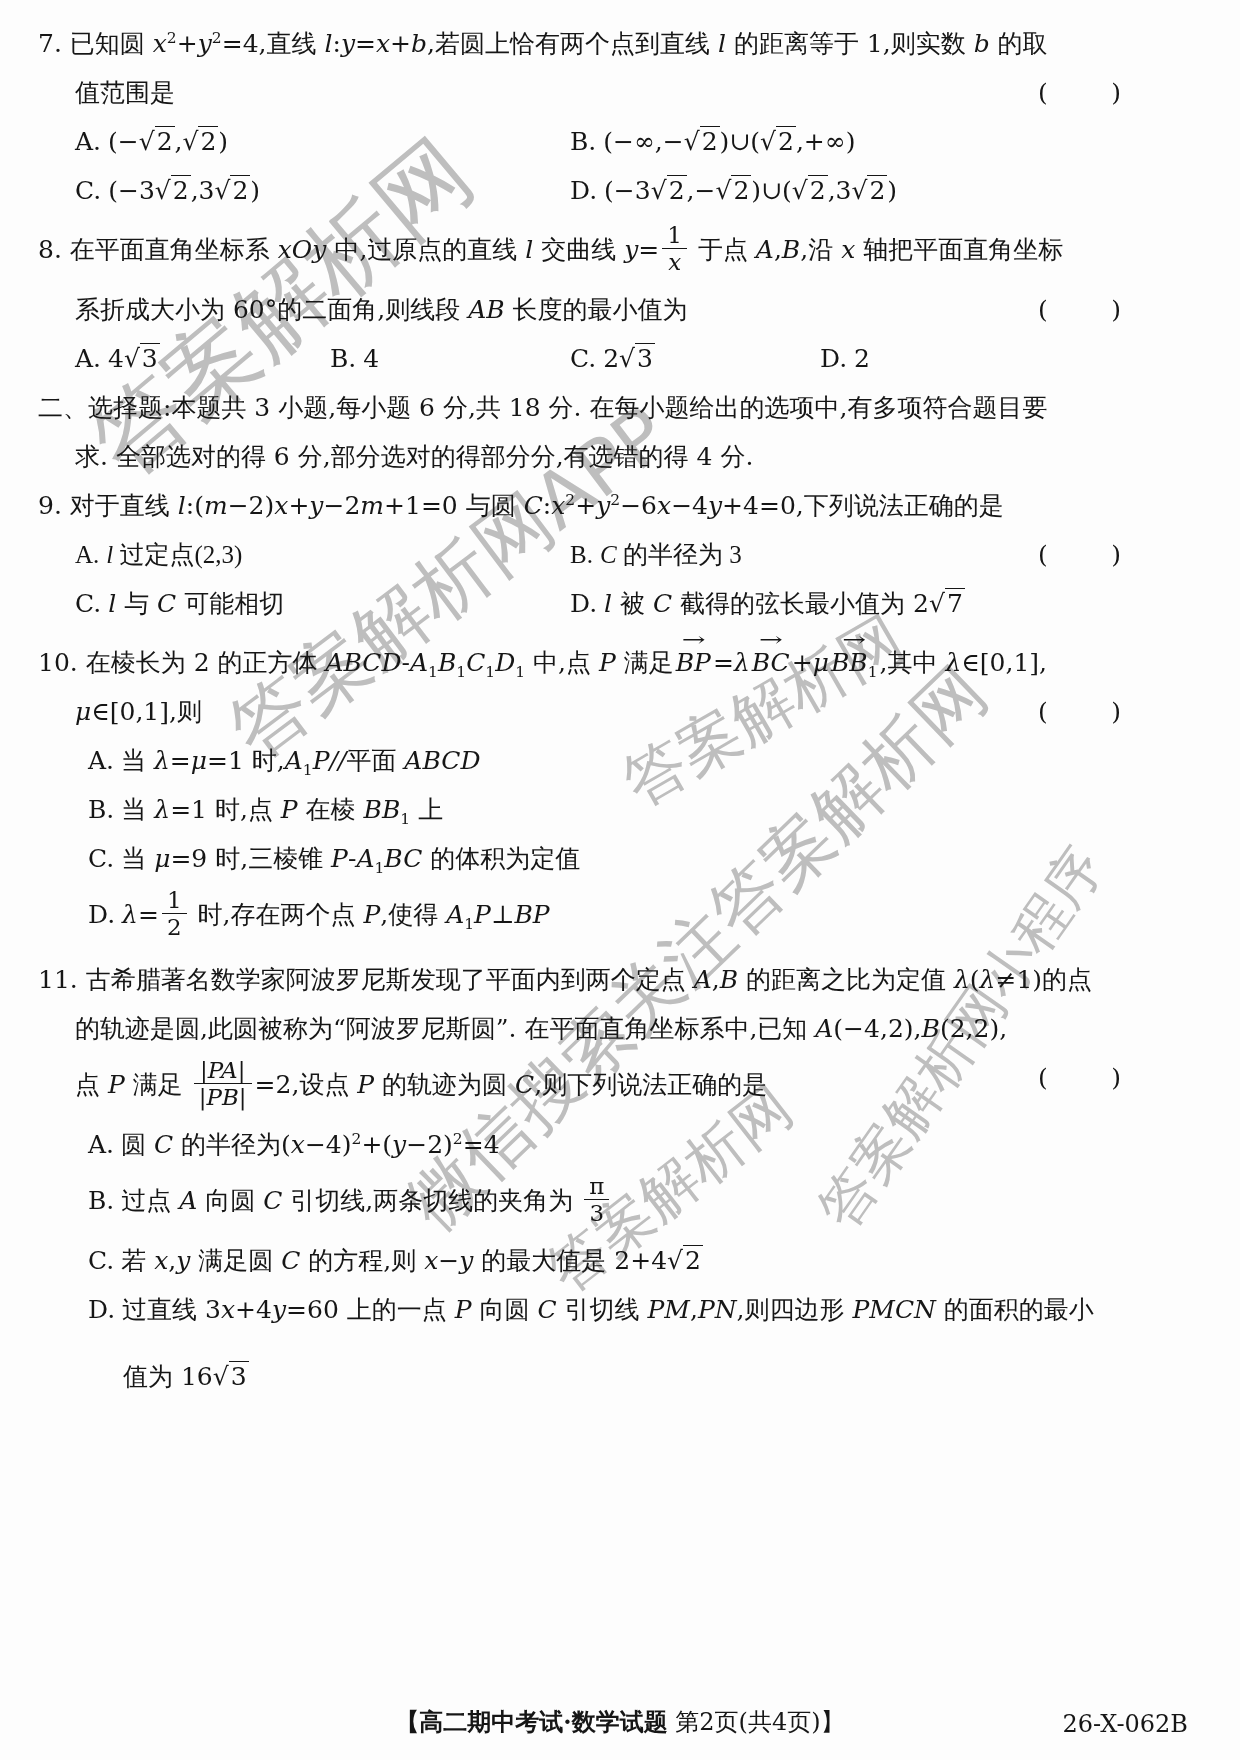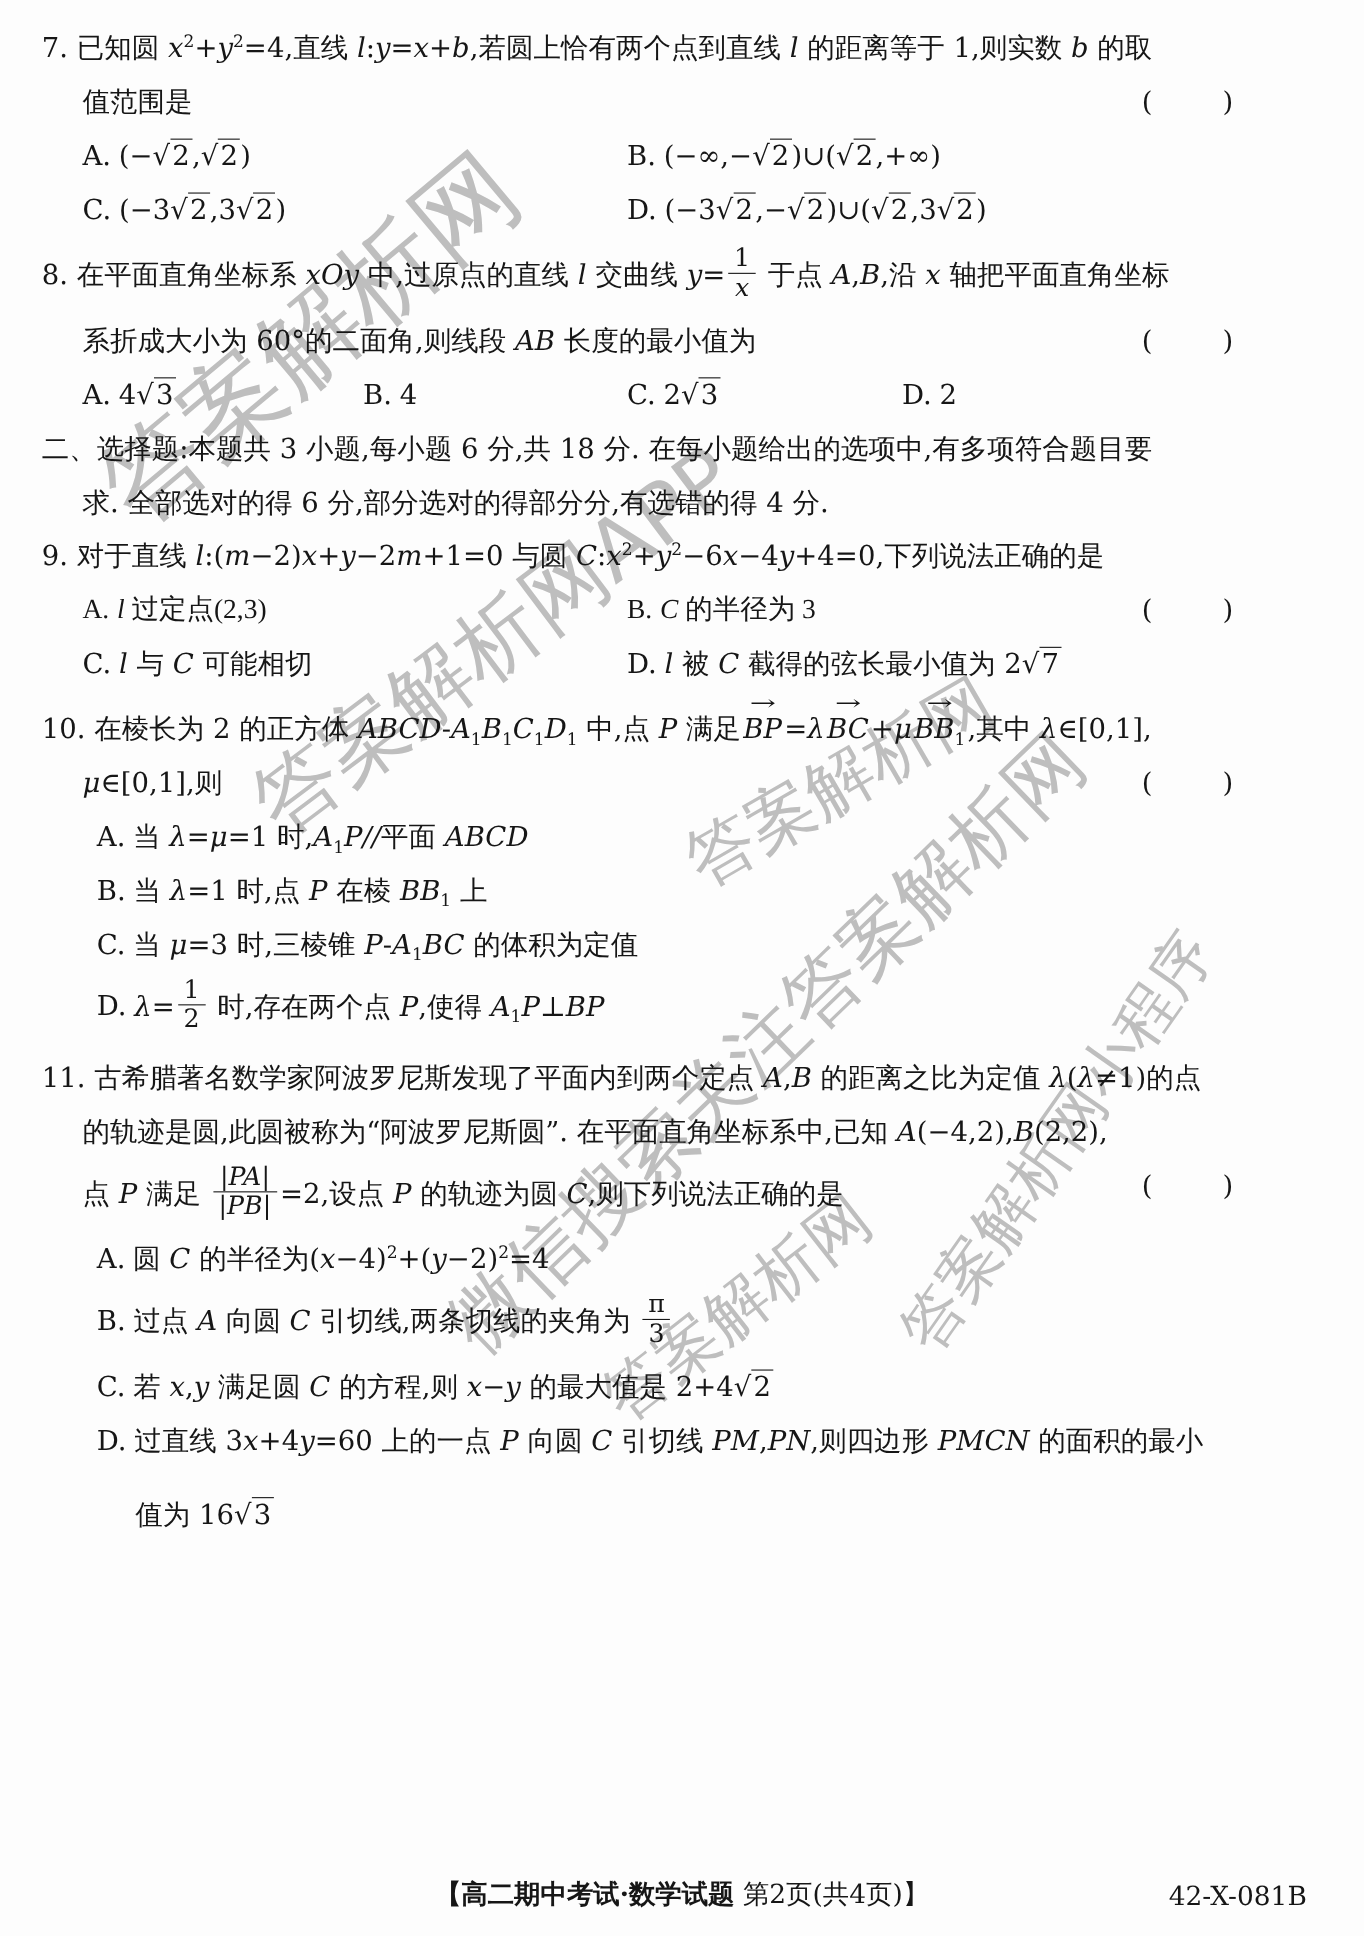--- a/index.html
+++ b/index.html
@@ -90,32 +90,32 @@
       </div>
       <div class="opts c2" style="margin-top: 6px;">
         <div class="opt"><span class="olab">C.</span><span class="m">l</span><span class="t"> 与 </span><span class="m">C</span><span class="t"> 可能相切</span></div>
         <div class="opt"><span class="olab">D.</span><span class="m">l</span><span class="t"> 被 </span><span class="m">C</span><span class="t"> 截得的弦长最小值为 2</span><span class="sq"><span>√</span><span class="sqv">7</span></span></div>
       </div>
       <div class="row vtop" style="margin-top: 12px;"><span class="t">10. 在棱长为 2 的正方体 </span><span class="m">ABCD</span><span class="t">-</span><span class="m">A</span><span class="sub">1</span><span class="m">B</span><span class="sub">1</span><span class="m">C</span><span class="sub">1</span><span class="m">D</span><span class="sub">1</span><span class="t"> 中,点 </span><span class="m">P</span><span class="t"> 满足</span><span class="vec"><span class="var">→</span><span class="vc"><span class="m">BP</span></span></span><span class="t">=</span><span class="m">λ</span><span class="vec"><span class="var">→</span><span class="vc"><span class="m">BC</span></span></span><span class="t">+</span><span class="m">μ</span><span class="vec"><span class="var">→</span><span class="vc"><span class="m">BB</span><span class="sub">1</span></span></span><span class="t">,其中 </span><span class="m">λ</span><span class="t">∈[0,1],</span></div>
       <div class="row ind"><span class="m">μ</span><span class="t">∈[0,1],则</span><span class="bracket">(        )</span></div>
       <div class="opts c1" style="margin-top: 4px;">
         <div class="opt"><span class="olab">A.</span><span class="t">当 </span><span class="m">λ</span><span class="t">=</span><span class="m">μ</span><span class="t">=1 时,</span><span class="m">A</span><span class="sub">1</span><span class="m">P</span><span class="m">//</span><span class="t">平面 </span><span class="m">ABCD</span></div>
         <div class="opt"><span class="olab">B.</span><span class="t">当 </span><span class="m">λ</span><span class="t">=1 时,点 </span><span class="m">P</span><span class="t"> 在棱 </span><span class="m">BB</span><span class="sub">1</span><span class="t"> 上</span></div>
-        <div class="opt"><span class="olab">C.</span><span class="t">当 </span><span class="m">μ</span><span class="t">=3 时,三棱锥 </span><span class="m">P</span><span class="t">-</span><span class="m">A</span><span class="sub">1</span><span class="m">BC</span><span class="t"> 的体积为定值</span></div>
+        <div class="opt"><span class="olab">C.</span><span class="t">当 </span><span class="m">μ</span><span class="t">=9 时,三棱锥 </span><span class="m">P</span><span class="t">-</span><span class="m">A</span><span class="sub">1</span><span class="m">BC</span><span class="t"> 的体积为定值</span></div>
         <div class="opt"><span class="olab">D.</span><span class="m">λ</span><span class="t">=</span><span class="frac"><span class="fn"><span class="t">1</span></span><span class="fd"><span class="t">2</span></span></span><span class="t"> 时,存在两个点 </span><span class="m">P</span><span class="t">,使得 </span><span class="m">A</span><span class="sub">1</span><span class="m">P</span><span class="t">⊥</span><span class="m">BP</span></div>
       </div>
       <div class="row" style="margin-top: 18px;"><span class="t">11. 古希腊著名数学家阿波罗尼斯发现了平面内到两个定点 </span><span class="m">A</span><span class="t">,</span><span class="m">B</span><span class="t"> 的距离之比为定值 </span><span class="m">λ</span><span class="t">(</span><span class="m">λ</span><span class="t">≠1)的点</span></div>
       <div class="row ind"><span class="t">的轨迹是圆,此圆被称为“阿波罗尼斯圆”. 在平面直角坐标系中,已知 </span><span class="m">A</span><span class="t">(−4,2),</span><span class="m">B</span><span class="t">(2,2),</span></div>
       <div class="row ind" style="margin-top: 10px;"><span class="t">点 </span><span class="m">P</span><span class="t"> 满足 </span><span class="frac"><span class="fn"><span class="t">|</span><span class="m">PA</span><span class="t">|</span></span><span class="fd"><span class="t">|</span><span class="m">PB</span><span class="t">|</span></span></span><span class="t">=2,设点 </span><span class="m">P</span><span class="t"> 的轨迹为圆 </span><span class="m">C</span><span class="t">,则下列说法正确的是</span><span class="bracket">(        )</span></div>
       <div class="opts c1" style="margin-top: 10px;">
         <div class="opt"><span class="olab">A.</span><span class="t">圆 </span><span class="m">C</span><span class="t"> 的半径为(</span><span class="m">x</span><span class="t">−4)</span><span class="sup">2</span><span class="t">+(</span><span class="m">y</span><span class="t">−2)</span><span class="sup">2</span><span class="t">=4</span></div>
         <div class="opt"><span class="olab">B.</span><span class="t">过点 </span><span class="m">A</span><span class="t"> 向圆 </span><span class="m">C</span><span class="t"> 引切线,两条切线的夹角为 </span><span class="frac"><span class="fn"><span class="t">π</span></span><span class="fd"><span class="t">3</span></span></span></div>
         <div class="opt"><span class="olab">C.</span><span class="t">若 </span><span class="m">x</span><span class="t">,</span><span class="m">y</span><span class="t"> 满足圆 </span><span class="m">C</span><span class="t"> 的方程,则 </span><span class="m">x</span><span class="t">−</span><span class="m">y</span><span class="t"> 的最大值是 2+4</span><span class="sq"><span>√</span><span class="sqv">2</span></span></div>
         <div class="opt"><span class="olab">D.</span><span class="t">过直线 3</span><span class="m">x</span><span class="t">+4</span><span class="m">y</span><span class="t">=60 上的一点 </span><span class="m">P</span><span class="t"> 向圆 </span><span class="m">C</span><span class="t"> 引切线 </span><span class="m">PM</span><span class="t">,</span><span class="m">PN</span><span class="t">,则四边形 </span><span class="m">PMCN</span><span class="t"> 的面积的最小</span></div>
       </div>
       <div class="row ind2"><span class="t">值为 16</span><span class="sq"><span>√</span><span class="sqv">3</span></span></div>
     </div>
 </div>
 
 <div class="footer">
   <span class="fb">【高二期中考试·数学试题</span><span>  第2页(共4页)】</span>
-  <span class="footer-code">42-X-081B</span>
+  <span class="footer-code">26-X-062B</span>
 </div>
 
 </body></html>

